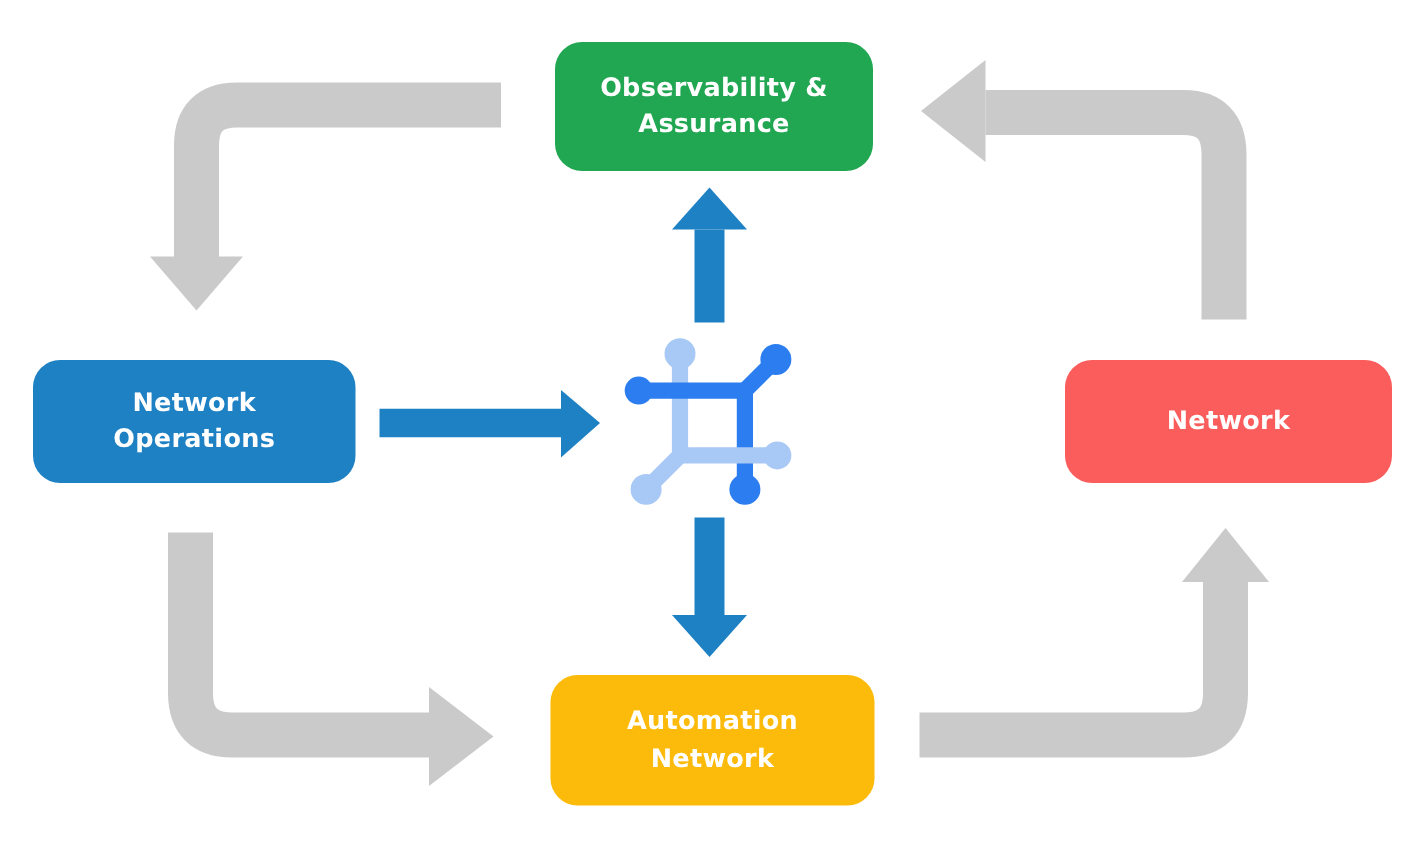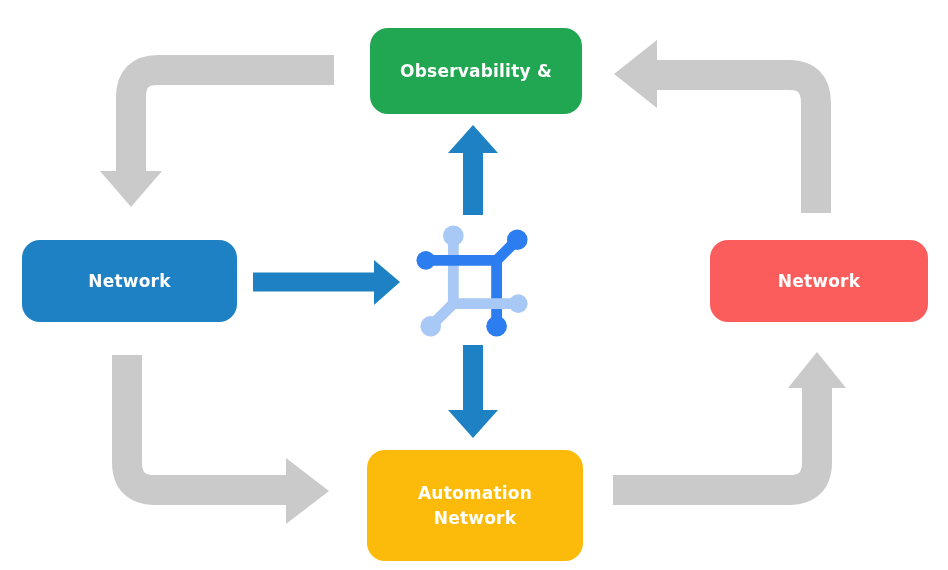--- a/index.html
+++ b/index.html
@@ -17,21 +17,21 @@
     display:flex;flex-direction:column;
     align-items:center;justify-content:center;
     color:var(--label-text,#fff);
     font-size:17px;font-weight:600;
     line-height:1.42;letter-spacing:.2px;
     text-align:right;
   }
   .node-observability{left:370px;top:28px;width:212px;height:86px;background:var(--observability-green);}
   .node-operations{left:22px;top:240px;width:215px;height:82px;background:var(--operations-blue);}
   .node-infrastructure{left:710px;top:240px;width:218px;height:82px;background:var(--infrastructure-red);}
-  .node-automation{left:367px;top:450px;width:216px;height:111px;background:var(--automation-yellow);}
+  .node-automation{left:367px;top:450px;width:216px;height:87px;background:var(--automation-yellow);}
 
   .gray-body{stroke:var(--arrow-gray);stroke-width:30;fill:none;}
   .gray-head{fill:var(--arrow-gray);}
   .blue-body{stroke:var(--arrow-blue);fill:none;}
   .blue-head{fill:var(--arrow-blue);}
   .hub-icon{position:absolute;left:414px;top:223px;}
   .icon-dark-line{stroke:var(--icon-dark-blue);stroke-width:11;stroke-linecap:round;fill:none;}
   .icon-light-line{stroke:var(--icon-light-blue);stroke-width:11;stroke-linecap:round;fill:none;}
   .icon-dark-node{fill:var(--icon-dark-blue);}
   .icon-light-node{fill:var(--icon-light-blue);}
@@ -74,24 +74,26 @@
     </g>
 
     <g>
       <path class="blue-body" stroke-width="20" d="M473 345 V410"></path>
       <polygon class="blue-head" points="448,410 498,410 473,438"></polygon>
     </g>
   </svg>
 
   <div class="node node-observability">
     <span>Observability &amp;</span>
+    <span>Assurance</span>
   </div>
 
   <div class="node node-operations">
     <span>Network</span>
+    <span>Operations</span>
   </div>
 
   <div class="node node-infrastructure">
     <span>Network</span>
   </div>
 
   <div class="node node-automation">
     <span>Automation</span>
     <span>Network</span>
   </div>

